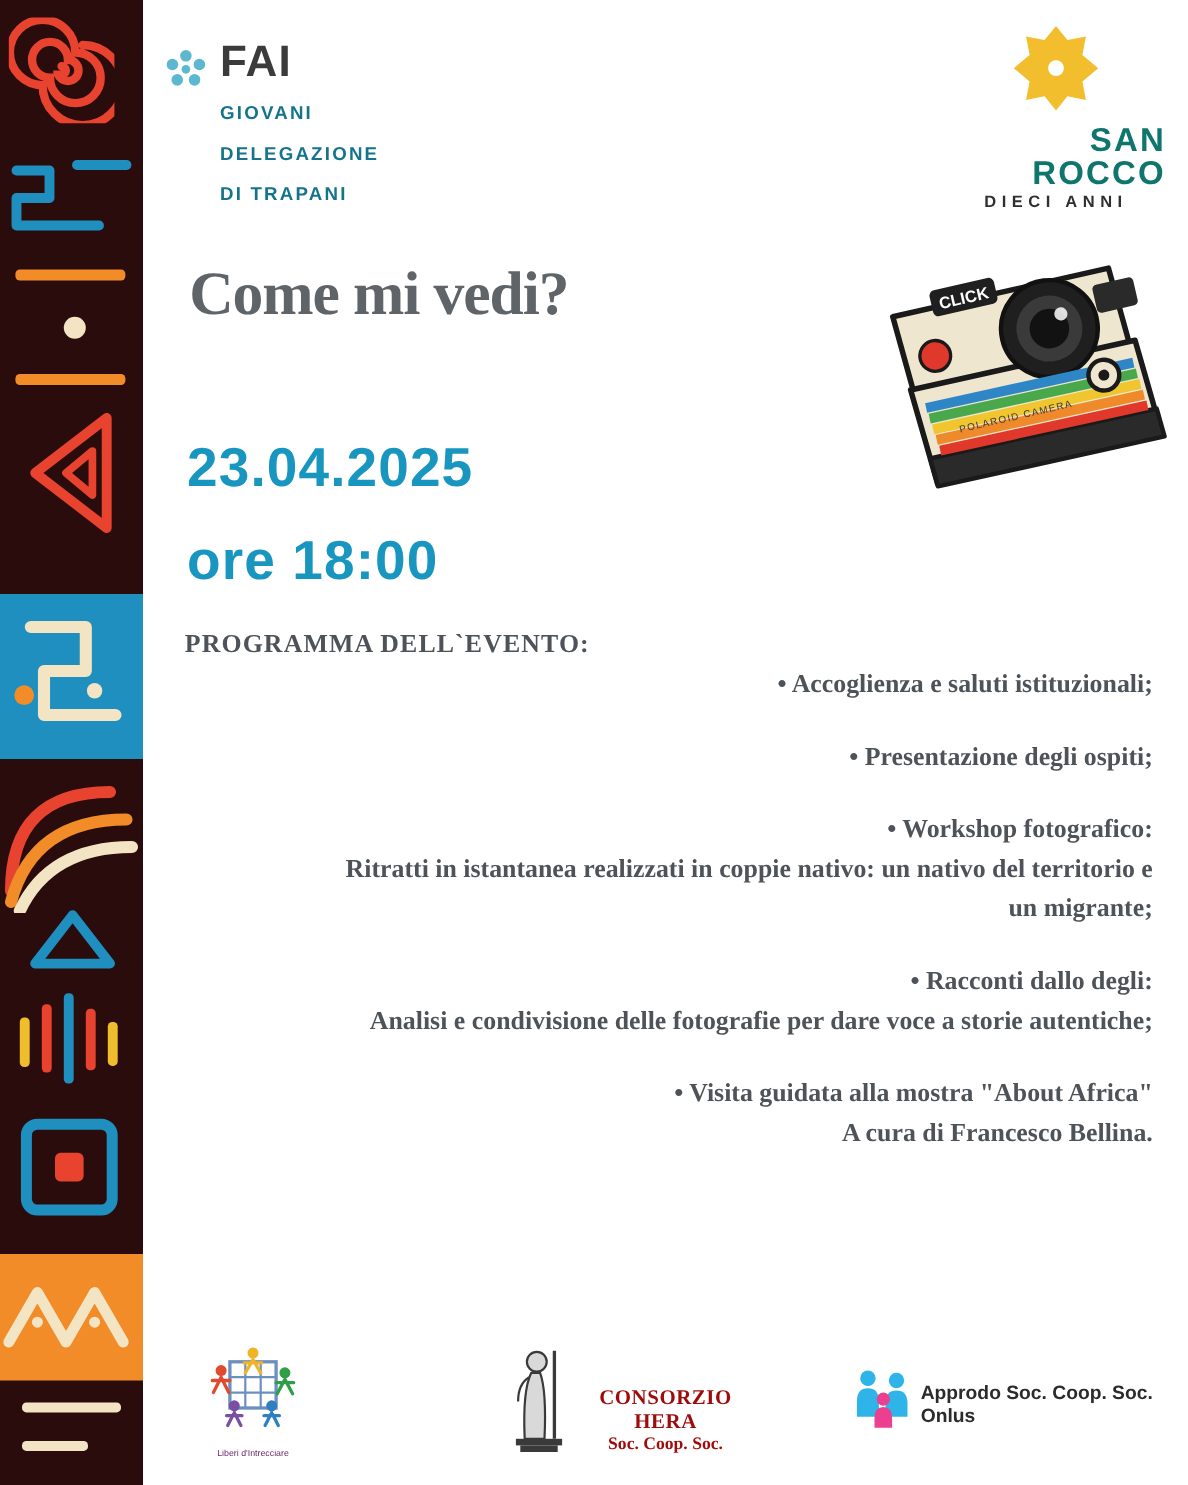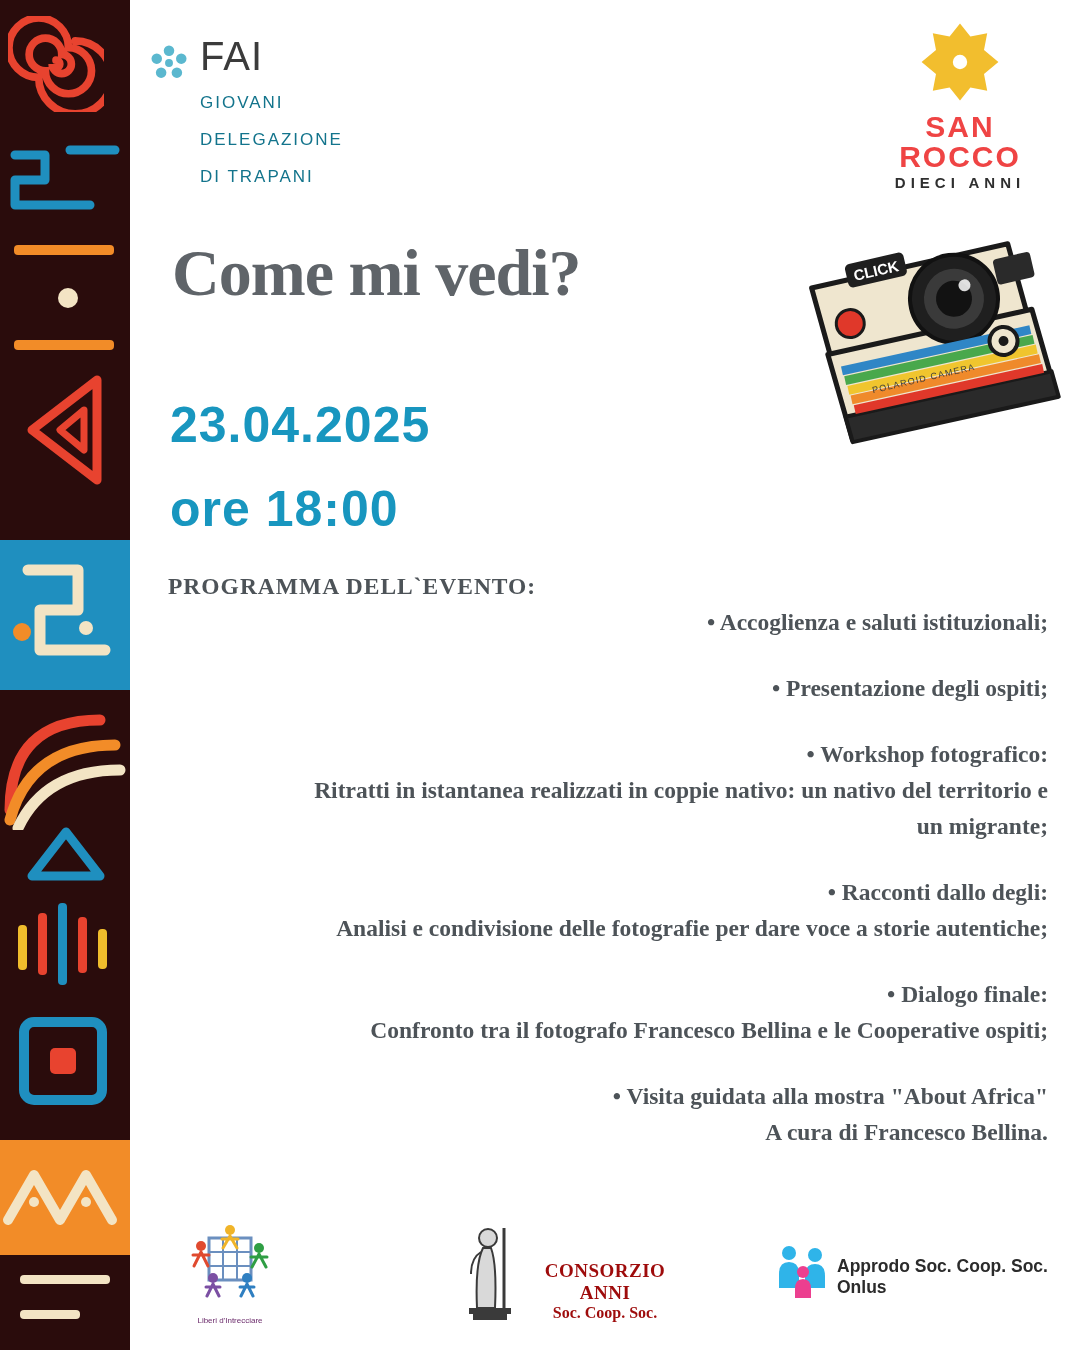--- a/index.html
+++ b/index.html
@@ -31,43 +31,43 @@
   }
   .dot { position:absolute; border-radius:50%; }
   .tri { position:absolute; }
 
   
   #fai-logo { position:absolute; left:148px; top:36px; width:260px; }
   .fai-mark { position:absolute; left:0; top:6px; width:42px; height:42px; }
   .fai-text {
     position:absolute; left:52px; top:0px;
     font-family:"Liberation Sans", sans-serif;
-    font-weight:normal; color:#13748c; letter-spacing:1px;
+    font-weight:bold; color:#13748c; letter-spacing:1px;
   }
   .fai-main { font-size:40px; line-height:40px; color:#3b3b3b; }
   .fai-sub { font-size:17px; line-height:21px; color:#13748c; letter-spacing:2px;margin-top:16px; }
 
   #sanrocco-logo { position:absolute; right:20px; top:22px; width:200px; text-align:center; }
   .sr-star { width:80px; height:80px; margin:0 auto; position:relative; }
   .sr-title {
     font-family:"Liberation Sans", sans-serif;
-    font-size:30px; font-weight:bold; color:#ef4444; letter-spacing:2px;
-    line-height:30px; margin-top:6px;
+    font-size:30px; font-weight:bold; color:#0f766e; letter-spacing:2px;
+    line-height:30px; margin-top:6px;text-align:right;
   }
   .sr-sub {
     font-family:"Liberation Sans", sans-serif;
     font-size:15px; font-weight:bold; color:#2f2f2f; letter-spacing:5px;
     margin-top:2px;
   }
 
   
   #event-title {
     position:absolute; left:172px; top:235px;
     font-family:"Liberation Serif", serif;
-    font-weight:bold; font-size:66px; color:#5f6469;
+    font-weight:bold; font-size:56px; color:#5f6469;
     letter-spacing:-1px;
   }
 
   
   #camera { position:absolute; left:782px; top:215px; width:280px; height:270px; }
 
   
   #event-date, #event-time {
     position:absolute; left:170px;
     font-family:"Liberation Sans", sans-serif;
@@ -256,24 +256,20 @@
     <div>• Workshop fotografico:</div>
     <div>Ritratti in istantanea realizzati in coppie nativo: un nativo del territorio e</div>
     <div>un migrante;</div>
   </div>
 
   <div class="prog-item">
     <div>• Racconti dallo degli:</div>
     <div>Analisi e condivisione delle fotografie per dare voce a storie autentiche;</div>
   </div>
 
-  <div class="prog-item">
-    <div>• Dialogo finale:</div>
-    <div class="indent"> Confronto tra il fotografo Francesco Bellina e le Cooperative ospiti;</div>
-  </div>
 
   <div class="prog-item">
     <div>• Visita guidata alla mostra "About Africa"</div>
     <div class="indent"> A cura di Francesco Bellina.</div>
   </div>
 </div>
 
 <div id="footer">
 
   <div class="lib-logo">
@@ -302,21 +298,21 @@
   <div class="hera-wrap">
     <svg width="70" height="104" viewBox="0 0 70 104" style="position:absolute; left:35px; top:0;">
       <rect x="14" y="86" width="42" height="6" fill="#3a3a3a"></rect>
       <rect x="18" y="92" width="34" height="6" fill="#3a3a3a"></rect>
       <path d="M28 26 q-8 16 -6 60 h18 q2 -44 -4 -60 z" fill="#d9d9d9" stroke="#3a3a3a" stroke-width="2"></path>
       <circle cx="33" cy="16" r="9" fill="#d9d9d9" stroke="#3a3a3a" stroke-width="2"></circle>
       <line x1="49" y1="6" x2="49" y2="86" stroke="#3a3a3a" stroke-width="3"></line>
       <path d="M26 30 q-10 6 -10 22" fill="none" stroke="#3a3a3a" stroke-width="2"></path>
     </svg>
     <div class="hera-text">
-      <div class="hera-name">CONSORZIO ANNI</div>
+      <div class="hera-name">CONSORZIO HERA</div>
       <div class="hera-sub">Soc. Coop. Soc.</div>
     </div>
   </div>
 
   <div class="approdo-wrap">
     <svg width="58" height="56" viewBox="0 0 58 56" style="position:absolute; left:0; top:0;">
       <circle cx="14" cy="9" r="7" fill="#2fb4e9"></circle>
       <path d="M14 18 q-10 0 -10 12 v14 h20 v-14 q0 -12 -10 -12 z" fill="#2fb4e9"></path>
       <circle cx="40" cy="11" r="7" fill="#2fb4e9"></circle>
       <path d="M40 20 q-10 0 -10 12 v12 h20 v-12 q0 -12 -10 -12 z" fill="#2fb4e9"></path>

